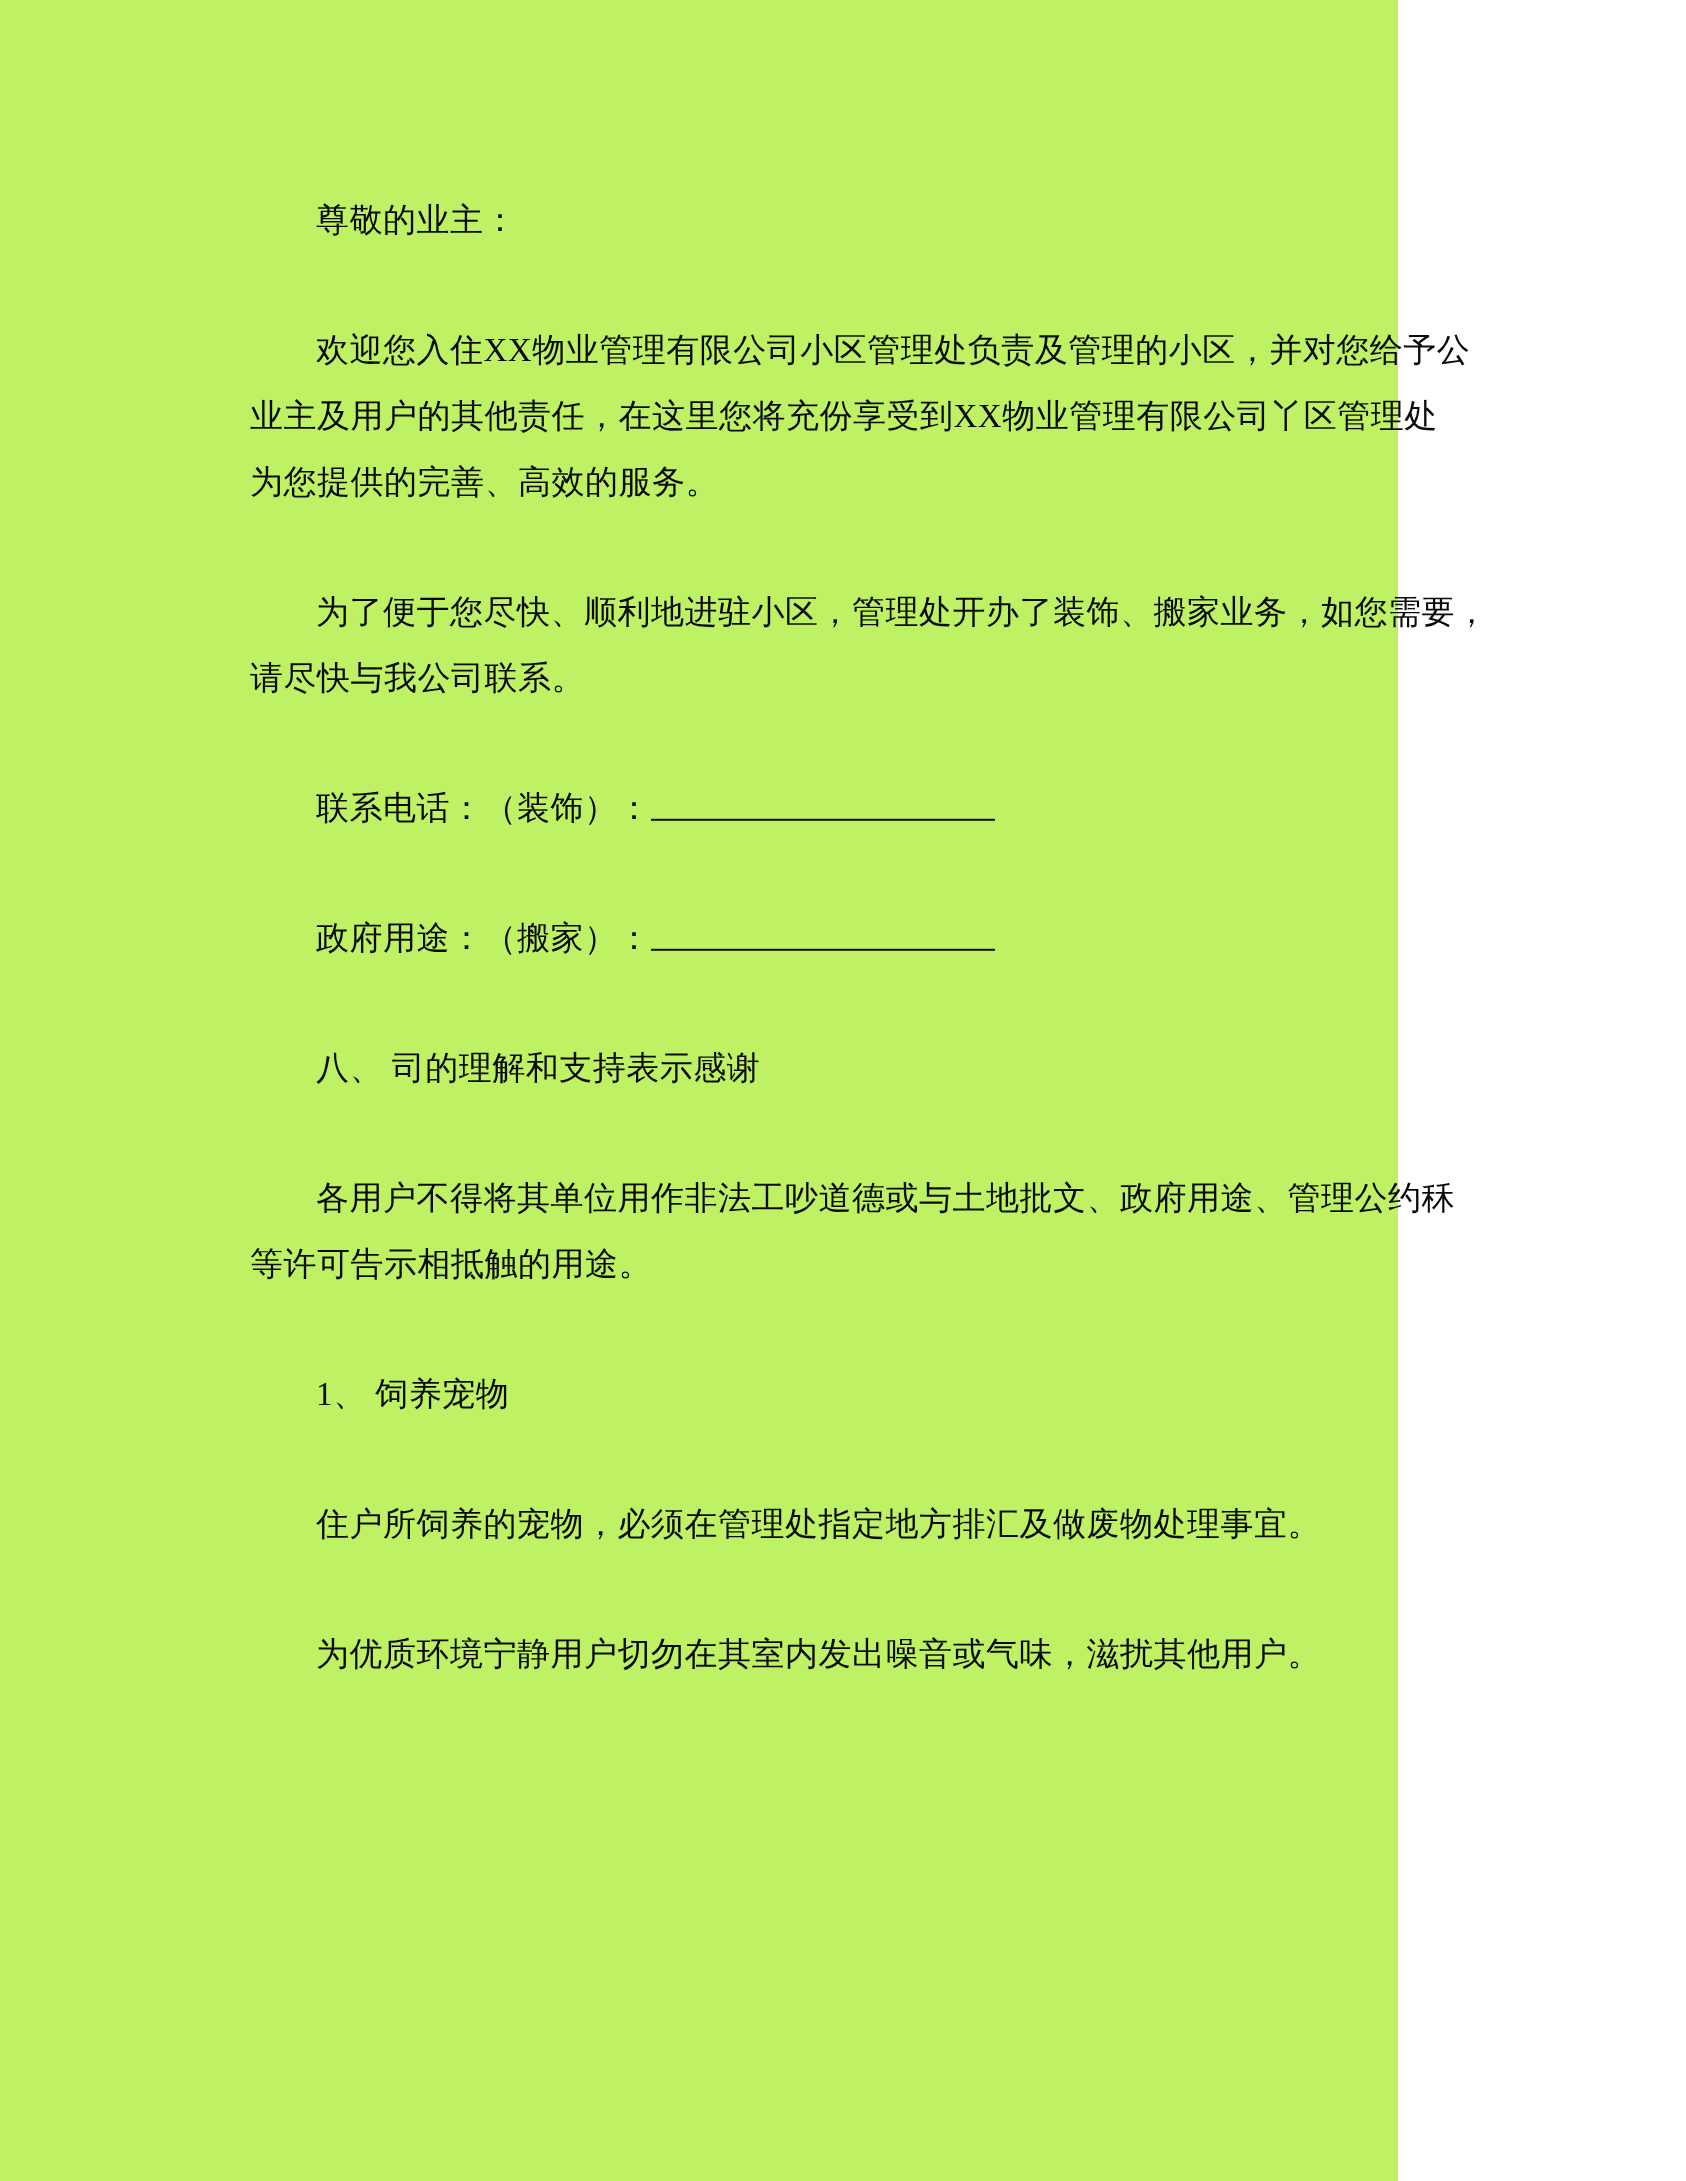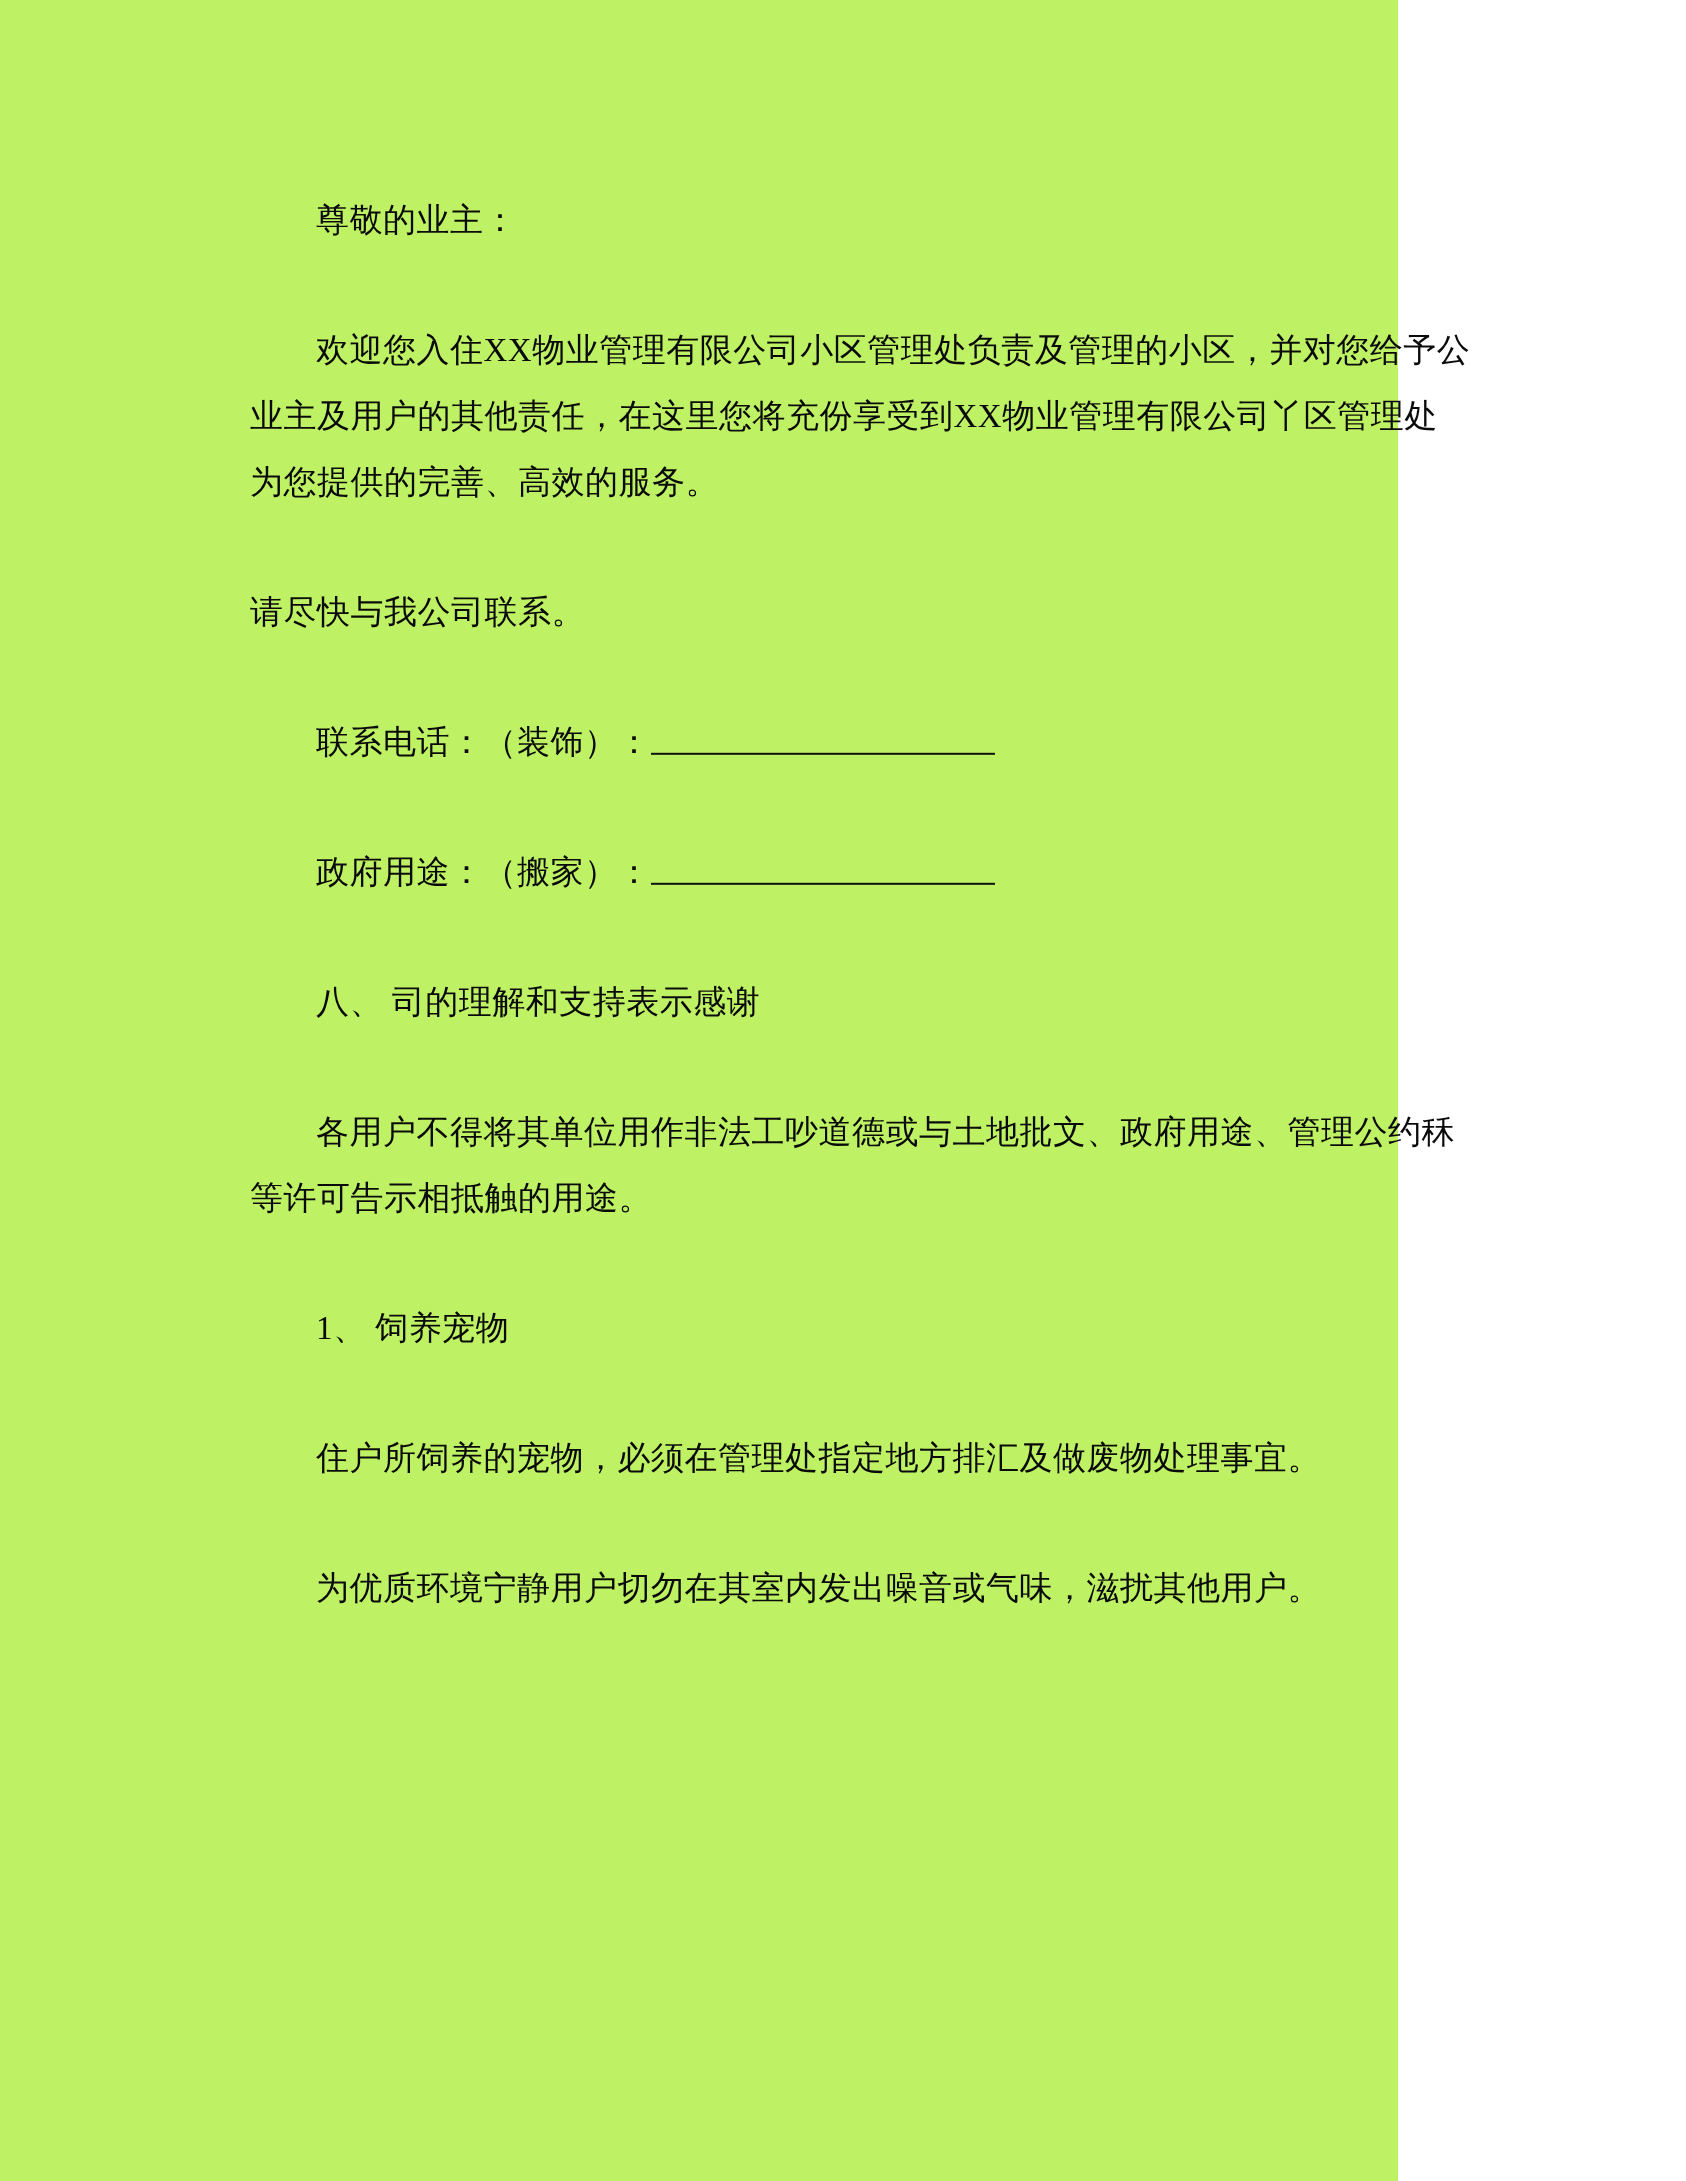--- a/index.html
+++ b/index.html
@@ -52,20 +52,21 @@
     <div class="line indent">尊敬的业主：</div>
   </div>
 
   <div class="para">
     <div class="line indent">欢迎您入住XX物业管理有限公司小区管理处负责及管理的小区，并对您给予公</div>
     <div class="line">业主及用户的其他责任，在这里您将充份享受到XX物业管理有限公司丫区管理处</div>
     <div class="line">为您提供的完善、高效的服务。</div>
   </div>
 
   <div class="para">
+    <div class="line indent">为了便于您尽快、顺利地进驻小区，管理处开办了装饰、搬家业务，如您需要，</div>
     <div class="line">请尽快与我公司联系。</div>
   </div>
 
   <div class="para">
     <div class="line indent">
       <span>联系电话：（装饰）：</span><span class="blank"></span>
     </div>
   </div>
 
   <div class="para">

